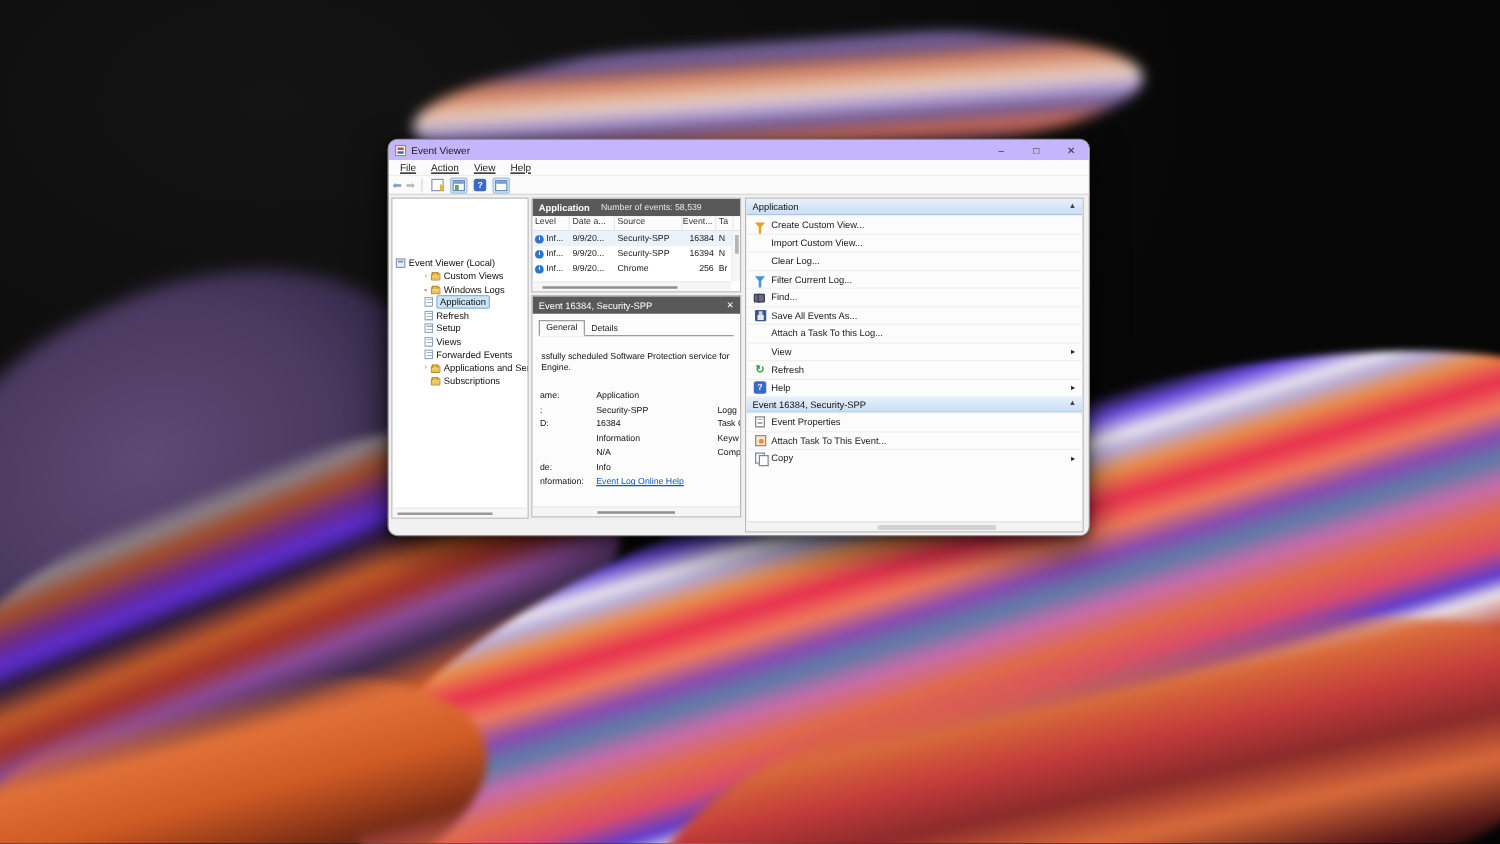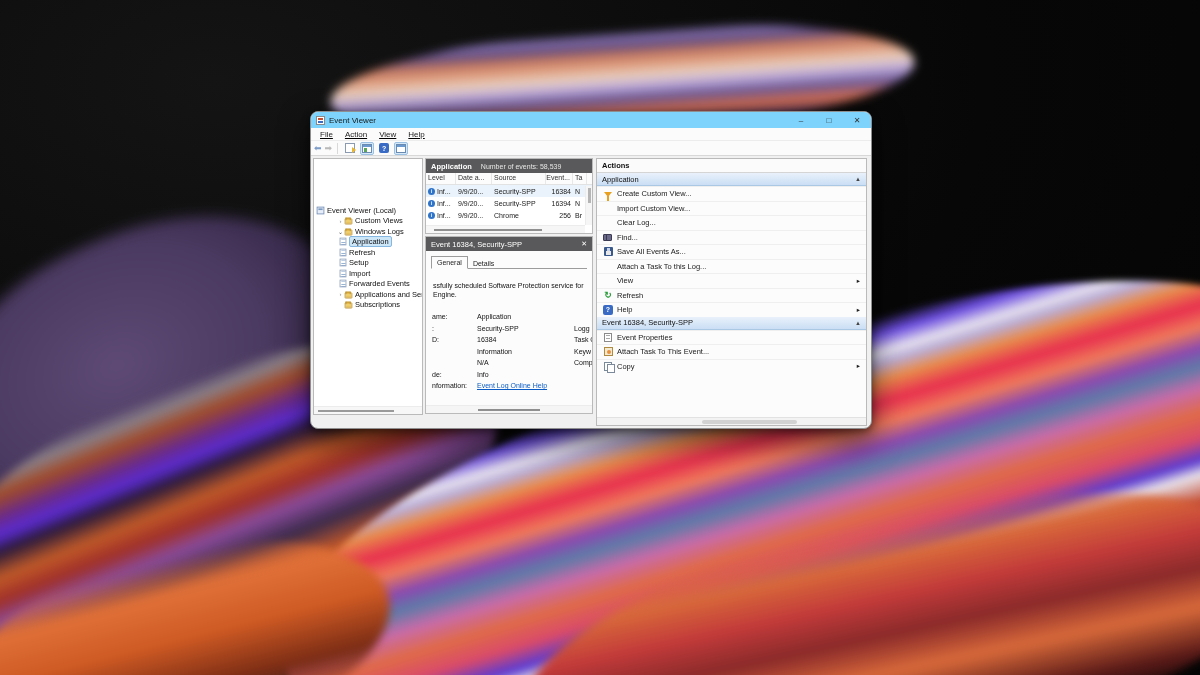--- a/index.html
+++ b/index.html
@@ -24,21 +24,21 @@
     background:linear-gradient(to bottom, rgba(0,0,0,0) 1%, #6b4ce0 6%, #e7e2ee 11%, #b9aed8 14%, #e88a4a 19%,
       #e8304f 25%, #ef7a5a 31%, #8a4ab0 37%, #5f7aa8 42%, #c86ba8 48%, #e06a48 55%, #d94a6a 62%, #5b3bd1 68%,
       #e8e2ea 72%, #c24a30 80%, #581f1a 89%, rgba(0,0,0,0) 97%);}
   .wp-redband{left:515px;top:515px;width:775px;height:245px;transform:rotate(-12deg);filter:blur(4px);
     background:linear-gradient(to bottom, rgba(0,0,0,0) 4%, #d96a3a 17%, #c23a3a 33%, #8a2a2a 48%, #d96a3a 63%, #5a1a18 81%, rgba(0,0,0,0) 95%);}
   
   .win{position:absolute;left:310px;top:111px;width:560px;height:316px;background:#f0f0f0;
        border:1px solid #8f8f8f;border-radius:8px;overflow:hidden;
        box-shadow:0 12px 30px rgba(0,0,0,.6), 0 3px 9px rgba(0,0,0,.45);}
   .win *{box-sizing:border-box;}
-  .titlebar{position:absolute;left:0;top:0;right:0;height:16px;background:#7dd3fc;display:flex;align-items:center;}
+  .titlebar{position:absolute;left:0;top:0;right:0;height:16px;background:#c4b5fd;display:flex;align-items:center;}
   .title-text{font-size:8px;color:#1a1a1a;margin-left:4px;}
   .caption-btns{margin-left:auto;display:flex;align-items:center;height:100%;}
   .cap{width:28px;height:100%;display:flex;align-items:center;justify-content:center;font-size:8px;color:#333;cursor:default;}
   .menubar{position:absolute;left:0;top:16px;right:0;height:13px;background:#fbfbfb;display:flex;align-items:center;
            border-bottom:1px solid #ececec;padding-left:3px;text-decoration:underline;}
   .menu-item{font-size:8px;color:#222;padding:0 6px;}
   .toolbar{position:absolute;left:0;top:29px;right:0;height:15px;background:#fbfbfb;border-bottom:1px solid #d8d8d8;
            display:flex;align-items:center;padding-left:3px;gap:3px;}
   .tb-arrow{font-size:9px;line-height:1;}
   .tb-sep{width:1px;height:11px;background:#d9d9d9;margin:0 2px;}
@@ -214,21 +214,21 @@
       <div class="trow pad2">
         <span class="ticon i-log"></span>
         <span>Refresh</span>
       </div>
       <div class="trow pad2">
         <span class="ticon i-log"></span>
         <span>Setup</span>
       </div>
       <div class="trow pad2">
         <span class="ticon i-log"></span>
-        <span>Import</span>
+        <span>Views</span>
       </div>
       <div class="trow pad2">
         <span class="ticon i-log"></span>
         <span>Forwarded Events</span>
       </div>
       <div class="trow pad1">
         <span class="exp">›</span>
         <span class="ticon i-folder"></span>
         <span>Applications and Services Lo</span>
       </div>
@@ -341,21 +341,20 @@
             <span class="fv flink">Event Log Online Help</span>
           </div>
         </div>
         <div class="det-hscroll">
             <span class="thumb"></span>
           </div>
       </div>
     </div>
 
     <div class="actions">
-      <div class="act-title">Actions</div>
 
       <div class="sechdr">
         <span>Application</span>
         <span class="arr">▲</span>
       </div>
       <div class="arow">
         <span class="aicon">
             <span class="i-funnel y"></span>
           </span>
         <span>Create Custom View...</span>
@@ -363,20 +362,26 @@
       <div class="arow">
         <span class="aicon"></span>
         <span>Import Custom View...</span>
       </div>
       <div class="arow">
         <span class="aicon"></span>
         <span>Clear Log...</span>
       </div>
       <div class="arow">
         <span class="aicon">
+            <span class="i-funnel b"></span>
+          </span>
+        <span>Filter Current Log...</span>
+      </div>
+      <div class="arow">
+        <span class="aicon">
             <span class="i-find"></span>
           </span>
         <span>Find...</span>
       </div>
       <div class="arow">
         <span class="aicon">
             <span class="i-save"></span>
           </span>
         <span>Save All Events As...</span>
       </div>

